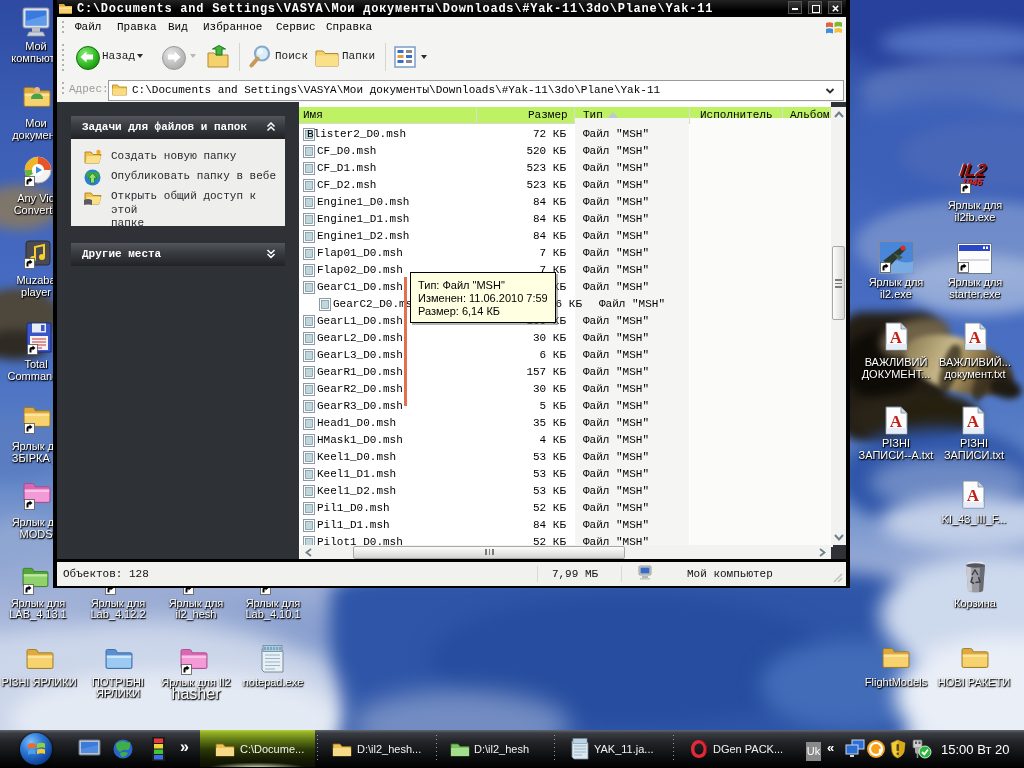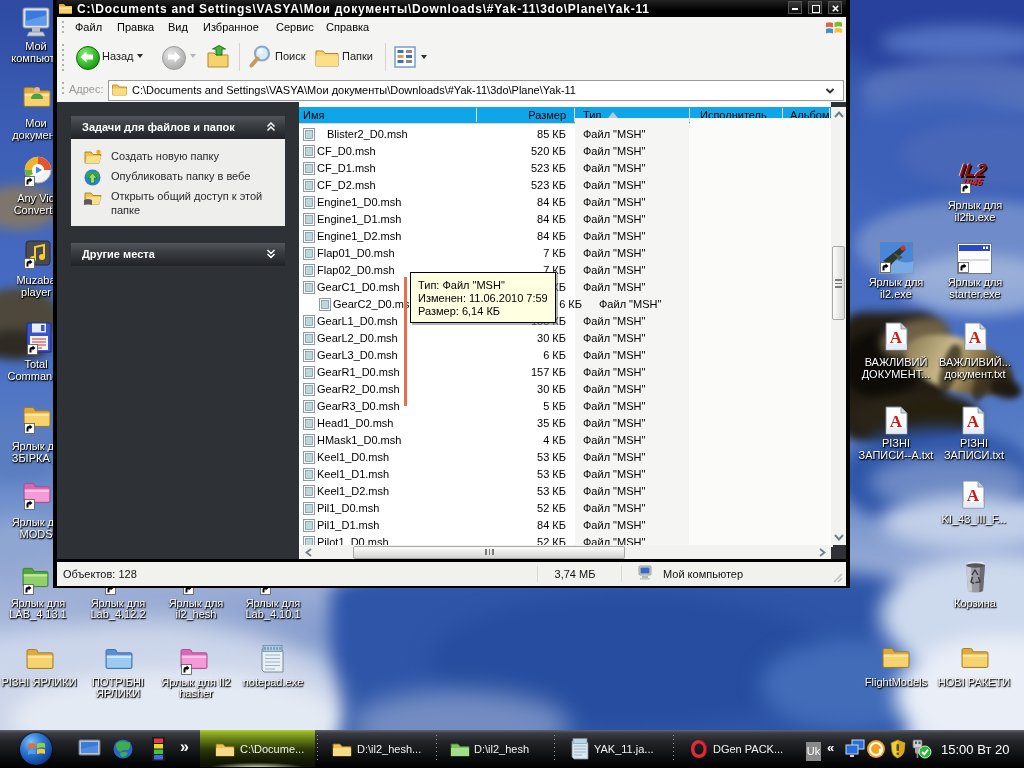--- a/index.html
+++ b/index.html
@@ -3,37 +3,37 @@
 <style>
 html,body{margin:0;padding:0;}
 body{width:1024px;height:768px;overflow:hidden;position:relative;
  font-family:"Liberation Sans",sans-serif;}
 .abs{position:absolute;}
 
 #wall{left:0;top:0;width:1024px;height:768px;overflow:hidden;background:
  linear-gradient(180deg,#2e4aa2 0%,#3a5cb2 14%,#4468c0 32%,#4a70c2 48%,#6287c8 62%,#97abd6 74%,#c3cfe8 84%,#dfe6f3 100%);}
 .wl{position:absolute;border-radius:50%;filter:blur(7px);}
 
-#win{left:53px;top:0;width:797px;height:588px;background:#010101;}
+#win{left:53px;top:0;width:797px;height:588px;background:#010101;font-family:Liberation Mono, monospace;}
 #titlebar{left:4px;top:0;width:789px;height:17px;background:linear-gradient(180deg,#222 0%,#000 60%);}
 #titletext{left:20px;top:2px;color:#fff;font-size:12px;font-weight:bold;letter-spacing:0.75px;white-space:nowrap;}
 #menubar{left:4px;top:17px;width:789px;height:21px;background:#f4f4f2;}
 #toolbar{left:4px;top:38px;width:789px;height:39px;background:#f4f4f2;border-bottom:1px solid #d8d8d4;}
 #addrbar{left:4px;top:77px;width:789px;height:25px;background:#f4f4f2;}
 #main{left:4px;top:102px;width:789px;height:457px;background:#2e3136;}
 #list{left:242px;top:0;width:532px;height:457px;background:#fff;}#list,.row{overflow:visible;}
 #statusbar{left:4px;top:562px;width:789px;height:24px;background:#f1f1ee;}
 .menuitem{position:absolute;top:4px;color:#000;font-size:11px;}
 
 .tpbox{position:absolute;left:14px;width:214px;}
 .tphead{height:23px;background:linear-gradient(180deg,#53565c 0%,#3a3d42 40%,#202226 100%);color:#fff;font-weight:bold;font-size:11px;line-height:23px;padding-left:11px;position:relative;}
 .tpbody{background:#eeeeec;}
 .chevs{position:absolute;right:9px;top:6px;}
 
-.lhead{position:absolute;top:5px;left:0;width:532px;height:16px;background:#0ea5e9;border-bottom:1px solid #d8d8d8;font-size:11px;color:#000;}
+.lhead{position:absolute;top:5px;left:0;width:532px;height:16px;background:#bef264;border-bottom:1px solid #d8d8d8;font-size:11px;color:#000;}
 .row{position:absolute;height:17px;font-size:11px;color:#000;white-space:nowrap;}
 
 #taskbar{left:0;top:730px;width:1024px;height:38px;background:linear-gradient(180deg,#63666d 0%,#3a3d43 8%,#232529 30%,#0d0e10 70%,#000 100%);}
 .capbtn{position:absolute;top:1px;width:14px;height:13px;background:linear-gradient(180deg,#3a3a3a,#0a0a0a);border:1px solid #555;box-sizing:border-box;}
 .grip{position:absolute;left:5px;width:2px;background-image:repeating-linear-gradient(180deg,#b0b0ac 0 2px,transparent 2px 5px);}
 .tbartext{position:absolute;top:12px;font-size:11px;color:#1b1b1b;}
 .tsep{position:absolute;top:5px;width:1px;height:28px;background:#d4d4d0;}
 .tasktext{position:absolute;font-size:11px;color:#26282c;line-height:13.5px;}
 .hsep{position:absolute;top:1px;width:1px;height:14px;background:#dcdcda;}
 .tktext{position:absolute;top:13px;color:#f2f2f2;font-size:11px;white-space:nowrap;}
@@ -226,21 +226,21 @@
 <svg class="abs" style="left:180px;top:646px" width="28" height="24" viewBox="0 0 28 24">
     <path d="M1 5 Q1 3.5 2.5 3.5 L9.5 3.5 Q11 3.5 11.5 5 L12.2 6.8 L25.5 6.8 Q27 6.8 27 8.3 L27 21 Q27 22.5 25.5 22.5 L2.5 22.5 Q1 22.5 1 21 Z" fill="#d868b4" stroke="#a84888" stroke-width="0.9"></path>
     <path d="M1.8 9.6 L26.2 9.6 L26.2 20.8 Q26.2 21.8 25.2 21.8 L2.8 21.8 Q1.8 21.8 1.8 20.8 Z" fill="#f49ad6"></path>
     <path d="M1.8 9.6 L26.2 9.6 L26.2 12 L1.8 12 Z" fill="#fac4e6"></path>
   </svg>
 <svg class="abs" style="left:181px;top:664px" width="11" height="11" viewBox="0 0 11 11">
     <rect x="0.5" y="0.5" width="10" height="10" fill="#fff" stroke="#555" stroke-width="0.8"></rect>
     <path d="M2.5 8.5 L2.5 5 Q2.5 3 5 3 L5.5 3 L5.5 1.5 L8.5 4 L5.5 6.5 L5.5 5 Q4.5 5 4.5 6 L4.5 8.5 Z" fill="#000"></path>
   </svg>
 <div class="deskicon" style="left:141px;top:677px;width:110px;font-size:11px">Ярлык для Il2</div>
-<div class="deskicon" style="left:141px;top:688px;width:110px;font-size:11px">hasher</div>
+<div class="deskicon" style="left:141px;top:688px;width:110px;font-size:16px">hasher</div>
 <svg class="abs" style="left:258px;top:644px" width="27" height="30" viewBox="0 0 27 30">
     <path d="M4 5 L23 5 L25 7 L25 28 L6 28 L4 26 Z" fill="#e8f0f6" stroke="#7a8a98" stroke-width="1"></path>
     <rect x="5" y="1.5" width="19" height="6" fill="#a8cce4" stroke="#6a8a9e" stroke-width="0.8"></rect>
     <path d="M7 3 L7 6 M10 3 L10 6 M13 3 L13 6 M16 3 L16 6 M19 3 L19 6 M22 3 L22 6" stroke="#5a7a92" stroke-width="1"></path>
     <path d="M7 11 L22 11 M7 14.5 L22 14.5 M7 18 L22 18 M7 21.5 L22 21.5 M7 25 L17 25" stroke="#9ab4c8" stroke-width="1"></path>
   </svg>
 <div class="deskicon" style="left:218px;top:677px;width:110px;font-size:11px">notepad.exe</div>
 <div class="abs" style="left:955px;top:163px;width:40px;height:30px;transform:skewX(-8deg)">
     <span style="position:absolute;left:4px;top:-3px;font-size:18px;font-weight:bold;font-style:italic;color:#8a1210;text-shadow:1.5px 1.5px 0 #1a0606,-1px -0.5px 0 #cfcfda">IL2</span>
     <span style="position:absolute;left:7px;top:13px;font-size:9.5px;font-weight:bold;font-style:italic;color:#e02424;text-shadow:1px 1px 0 #3a0a0a">1946</span>
@@ -480,22 +480,22 @@
         <span class="hsep" style="left:530px"></span>
       </div>
       <div class="abs" id="typecol" style="left:276px;top:16px;width:114px;height:429px;background:#f5f5f3"></div>
         <div class="abs" id="typecol2" style="left:391px;top:16px;width:143px;height:429px;background:#fbfbfa"></div>
         <div class="abs" id="rows" style="left:0;top:24px;width:534px;height:421px;overflow:hidden">
           <div class="row" style="left:0;top:0px;width:534px">
             <svg class="abs" style="left:4px;top:2px" width="12" height="13" viewBox="0 0 12 13">
               <rect x="0.5" y="0.5" width="11" height="12" fill="#fff" stroke="#8a9aa8" stroke-width="1"></rect>
               <rect x="2.5" y="2.5" width="7" height="8" fill="#bcd8dc" stroke="#7a8a98" stroke-width="0.7"></rect>
             </svg>
-            <span class="abs" style="left:28px;top:2px">Blister2_D0.msh</span>
-            <span class="abs" style="left:187px;top:2px;width:80px;text-align:right">85 КБ</span>
+            <span class="abs" style="left:8px;top:2px">Blister2_D0.msh</span>
+            <span class="abs" style="left:187px;top:2px;width:80px;text-align:right">72 КБ</span>
             <span class="abs" style="left:284px;top:2px">Файл "MSH"</span>
           </div>
           <div class="row" style="left:0;top:17px;width:534px">
             <svg class="abs" style="left:4px;top:2px" width="12" height="13" viewBox="0 0 12 13">
               <rect x="0.5" y="0.5" width="11" height="12" fill="#fff" stroke="#8a9aa8" stroke-width="1"></rect>
               <rect x="2.5" y="2.5" width="7" height="8" fill="#bcd8dc" stroke="#7a8a98" stroke-width="0.7"></rect>
             </svg>
             <span class="abs" style="left:18px;top:2px">CF_D0.msh</span>
             <span class="abs" style="left:187px;top:2px;width:80px;text-align:right">520 КБ</span>
             <span class="abs" style="left:284px;top:2px">Файл "MSH"</span>
@@ -734,28 +734,28 @@
         <svg class="abs" style="left:518px;top:3px" width="8" height="9" viewBox="0 0 8 9">
             <path d="M2 1 L6.5 4.5 L2 8" stroke="#6e7e8a" stroke-width="1.8" fill="none"></path>
           </svg>
       </div>
     </div>
   </div>
   <div class="abs" id="statusbar">
     <span class="abs" style="left:6px;top:6px;font-size:11px;color:#111">Объектов: 128</span>
     <span class="abs" style="left:480px;top:4px;width:1px;height:16px;background:#d8d8d4"></span>
       <span class="abs" style="left:564px;top:4px;width:1px;height:16px;background:#d8d8d4"></span>
-      <span class="abs" style="left:478px;top:6px;width:80px;text-align:center;font-size:11px;color:#111">3,74 МБ</span>
+      <span class="abs" style="left:478px;top:6px;width:80px;text-align:center;font-size:11px;color:#111">7,99 МБ</span>
     <svg class="abs" style="left:580px;top:3px" width="17" height="16" viewBox="0 0 17 16">
       <rect x="2" y="1" width="12" height="9" rx="1" fill="#d6d6d2" stroke="#8a8a88" stroke-width="0.8"></rect>
       <rect x="3.5" y="2.5" width="9" height="6" fill="#3a6bc4"></rect>
       <rect x="5" y="11" width="6" height="2" fill="#b8b8b4"></rect>
         <rect x="3" y="13" width="10" height="1.6" fill="#c8c8c4"></rect>
     </svg>
-    <span class="abs" style="left:606px;top:6px;font-size:11px;color:#111">Мой компьютер</span>
+    <span class="abs" style="left:630px;top:6px;font-size:11px;color:#111">Мой компьютер</span>
       <svg class="abs" style="right:3px;bottom:3px" width="10" height="10" viewBox="0 0 10 10">
         <path d="M9 1 L1 9 M9 5 L5 9" stroke="#c0c0ba" stroke-width="1.5"></path>
       </svg>
   </div>
 </div>
 <div class="abs" style="left:404px;top:277px;width:3px;height:129px;background:#e2714e"></div>
 <div class="abs" id="tooltip" style="left:410px;top:272px;width:144px;height:49px;background:#ffffe1;border:1px solid #000;box-shadow:2px 2px 0 rgba(120,120,120,0.55);font-size:11px;color:#000">
   <div style="position:absolute;left:7px;top:6px;white-space:nowrap">Тип: Файл "MSH"</div>
   <div style="position:absolute;left:7px;top:19px;white-space:nowrap">Изменен: 11.06.2010 7:59</div>
   <div style="position:absolute;left:7px;top:32px;white-space:nowrap">Размер: 6,14 КБ</div>

